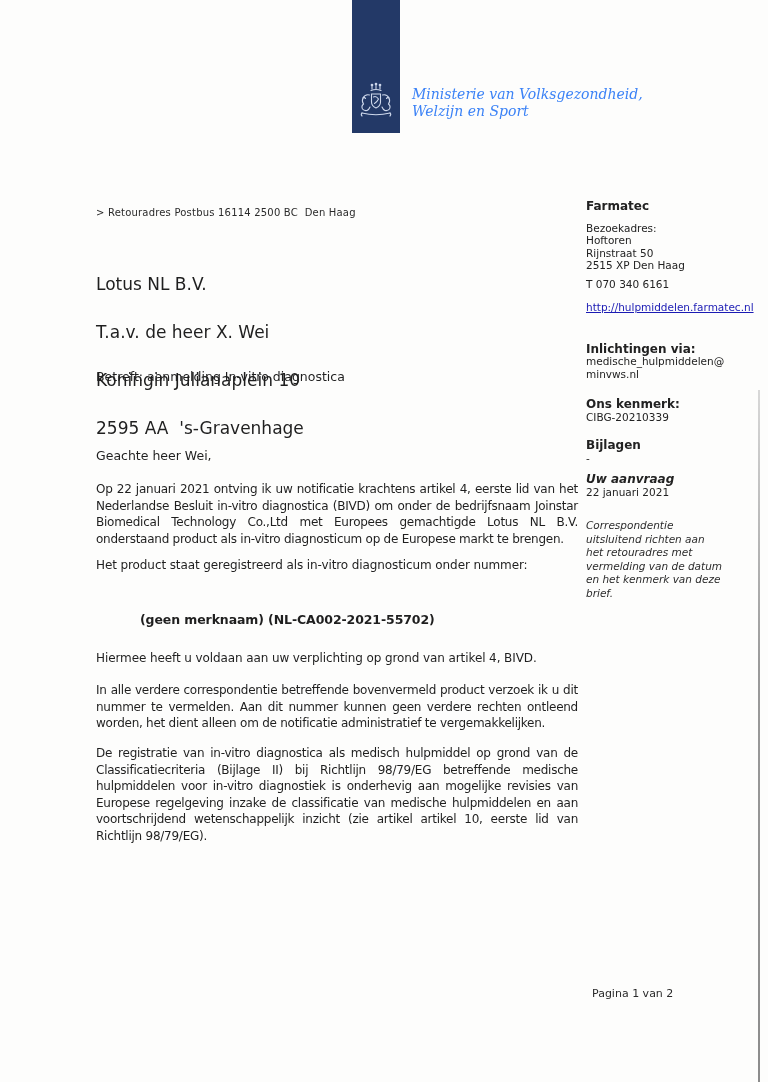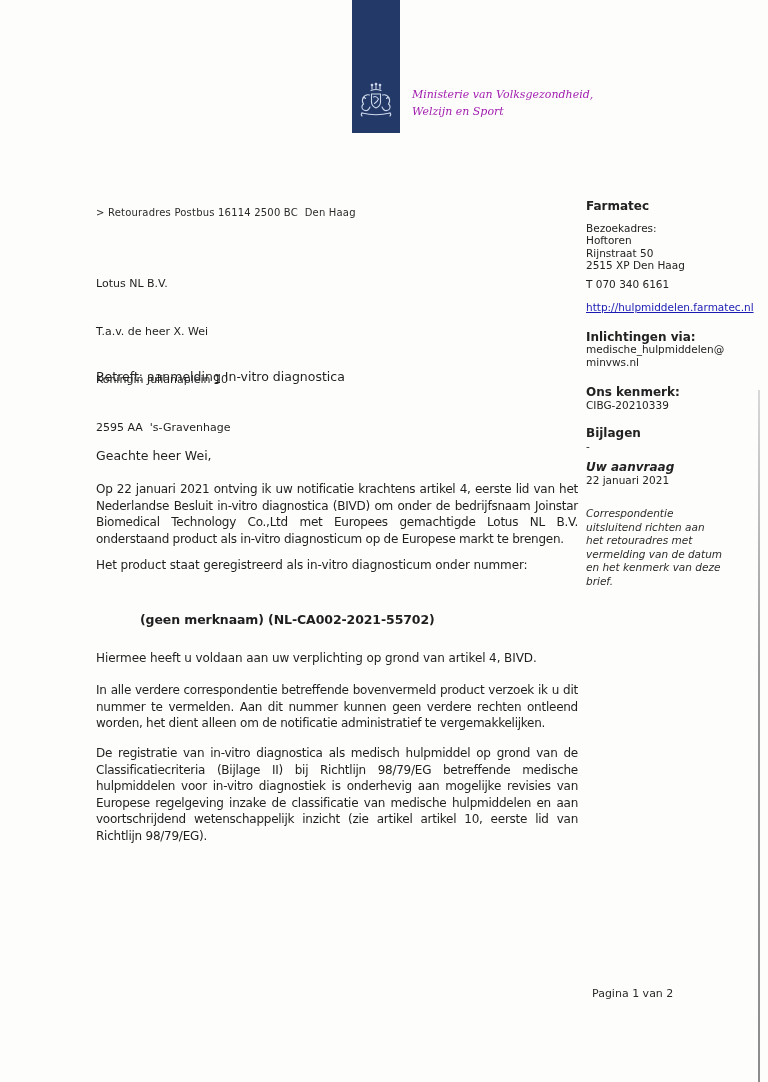--- a/index.html
+++ b/index.html
@@ -16,29 +16,29 @@
   }
   
   .logo-bar{
     position:absolute;left:352px;top:0;width:48px;height:133px;
   }
   .crest{
     position:absolute;left:4px;bottom:5px;width:40px;height:46px;
   }
   .wordmark{position:absolute;left:412px;top:86px;font-family:"DejaVu Serif", serif;}
   .wordmark .org{font-size:13px;letter-spacing:.3px;color:#111;}
-  .wordmark .ministry{font-size:11px;font-style:italic;line-height:17px;color:#a21caf;}
+  .wordmark .ministry{font-size:14px;font-style:italic;line-height:17px;color:#3b82f6;}
   
   .retouradres{
     position:absolute;left:96px;top:207px;
     font-size:10px;color:#2a2a2a;white-space:pre-wrap;letter-spacing:.2px;
   }
   .recipient{
     position:absolute;left:96px;top:244px;
-    font-size:11px;line-height:16px;white-space:pre-wrap;
+    font-size:17px;line-height:16px;white-space:pre-wrap;
   }
   .datum-block{
     position:absolute;left:96px;top:369px;
     font-size:12.5px;line-height:16.5px;
   }
   .salutation{position:absolute;left:96px;top:448px;font-size:12.5px;}
   .para{
     position:absolute;left:96px;width:482px;
     font-size:12px;line-height:16.6px;letter-spacing:-0.25px;
     text-align:justify;color:#1f1f1f;
@@ -61,21 +61,21 @@
   
   .sidebar{
     position:absolute;left:586px;top:200px;width:146px;
     font-size:10.5px;line-height:12.5px;color:#222;
   }
   .sb-b{font-weight:bold;font-size:12px;}
   .sb-dept{margin-bottom:9px;}
   .sb-phone{margin-top:6px;}
   .sb-link-wrap{margin-top:11px;}
   .sb-link{color:#1b1bb4;text-decoration:underline;margin-top:36px;}
-  .sb-inl{margin-top:17px;}
+  .sb-inl{margin-top:29px;}
   .sb-kenmerk{margin-top:18px;}
   .sb-bijlagen{margin-top:16px;}
   .sb-aanvraag{margin-top:9px;font-style:italic;}
   .sb-note{
     margin-top:21px;font-style:italic;font-size:10.5px;line-height:13.5px;
     color:#2b2b2b;width:138px;
   }
   
   .scan-line{
     position:absolute;left:758px;top:390px;width:2px;height:692px;

